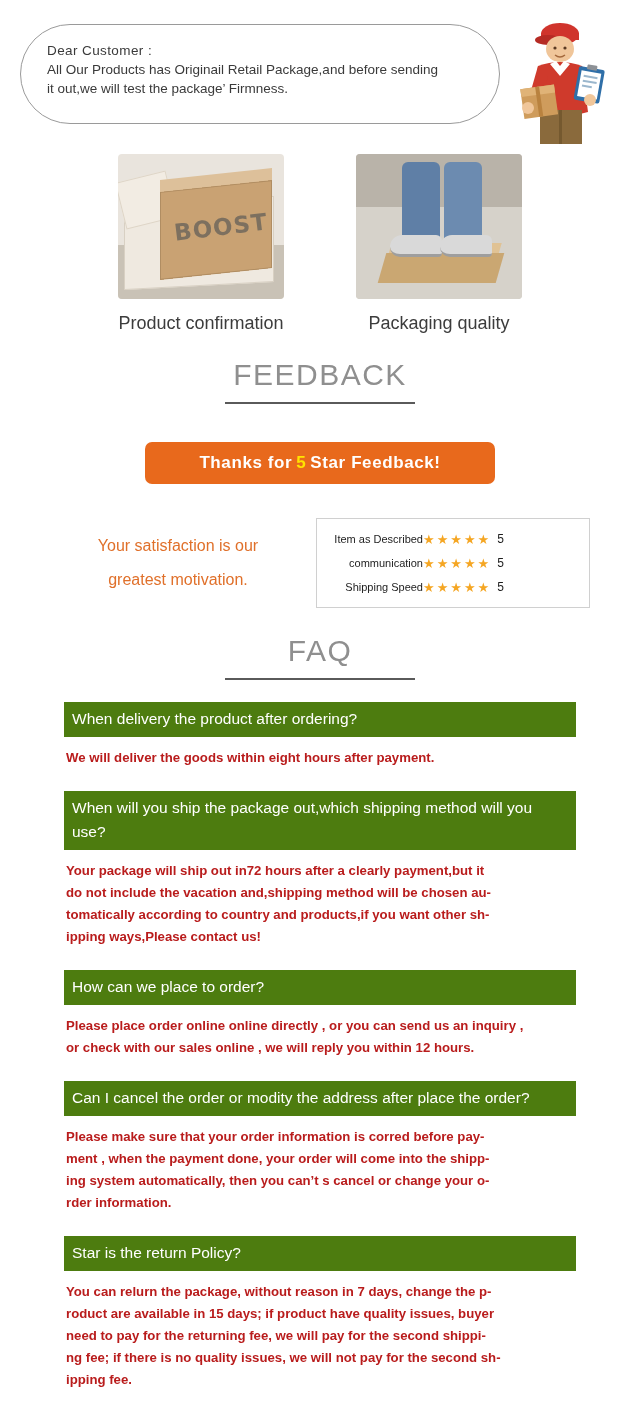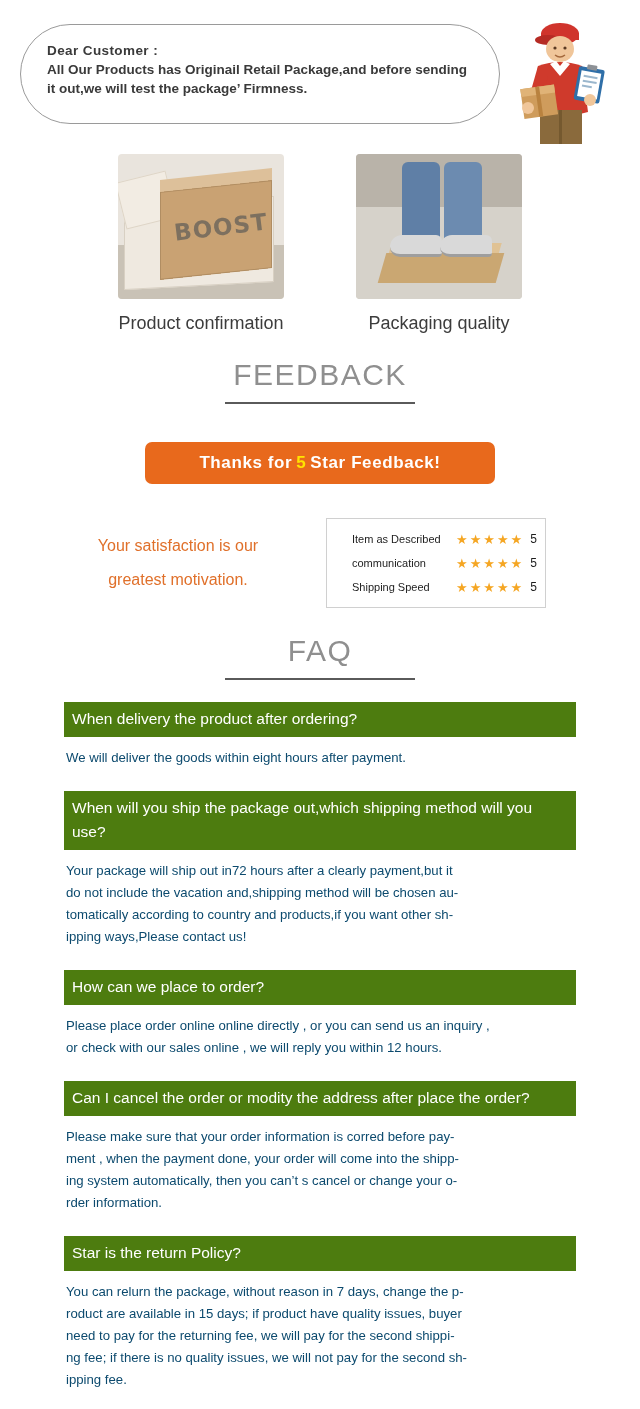--- a/index.html
+++ b/index.html
@@ -24,21 +24,20 @@
   }
   .notice-bubble {
     position: absolute;
     left: 0; top: 0;
     width: 480px;
     height: 100px;
     border: 1px solid #9a9a9a;
     border-radius: 52px;
     background: #fff;
     padding: 16px 26px 0 26px;
-    font-weight: bold;
   }
   .notice-line {
     font-size: 13.5px;
     line-height: 19px;
     color: #3a3a3a;
     white-space: nowrap;
   }
   .notice-line.first { letter-spacing: .4px; }
 
   
@@ -170,34 +169,35 @@
     border-radius: 7px;
   }
   .thanks-banner .star-num { color: #ffe400; padding: 0 4px; }
 
   
   .sat-row {
     display: flex;
     align-items: center;
     margin-top: 34px;
     padding: 0 40px 0 58px;
-    gap: 28px;
+    gap: 18px;
   }
   .sat-text {
     width: 240px;
     color: #e0702a;
     font-size: 16px;
     line-height: 34px;
     text-align: center;
   }
   .rating-card {
-    width: 220px;
+    width: 274px;
     border: 1px solid #d0d0d0;
     background: #fff;
-    padding: 8px 8px 8px 25px;
+    padding: 8px 8px 8px 2px;
+    text-align: right;
   }
   .rating-row {
     display: flex;
     align-items: center;
     height: 24px;
     font-size: 11px;
     color: #1d1d1d;
   }
   .rating-label { width: 104px; white-space: nowrap; }
   .stars { color: #f5a623; font-size: 13px; letter-spacing: 2px; }
@@ -209,26 +209,26 @@
   }
   .faq-q {
     background: #4d7c0f;
     color: #ffffff;
     font-size: 15.5px;
     line-height: 24px;
     padding: 5px 8px 6px 8px;
     margin-top: 22px;
   }
   .faq-a {
-    color: #0c4a6e;
+    color: #b91c1c;
     font-size: 13.2px;
     line-height: 22px;
     padding: 10px 2px 0 2px;
     white-space: pre-line;
-    font-weight: normal;
+    font-weight: bold;
   }
 </style>
 </head>
 <body>
 
 <div class="notice-wrap">
   <div class="notice-bubble">
     <div class="notice-line first">Dear  Customer :</div>
     <div class="notice-line">All Our Products has Originail  Retail Package,and before sending</div>
     <div class="notice-line">it out,we will test the package’  Firmness.</div>

